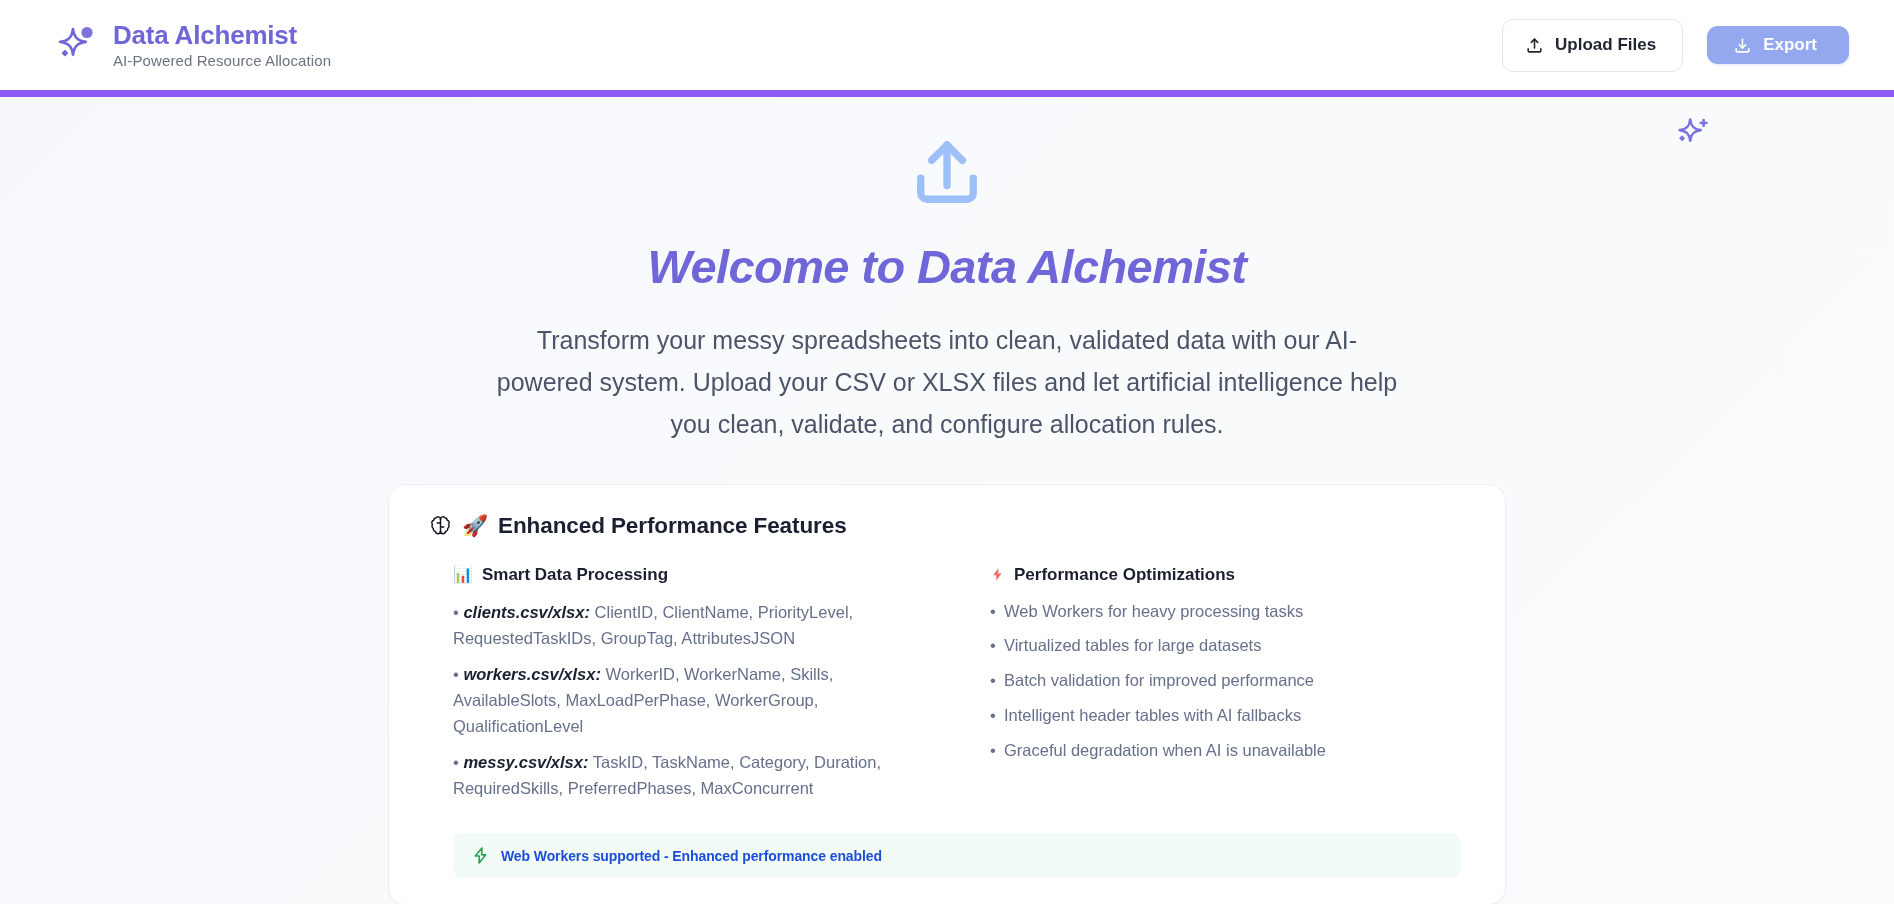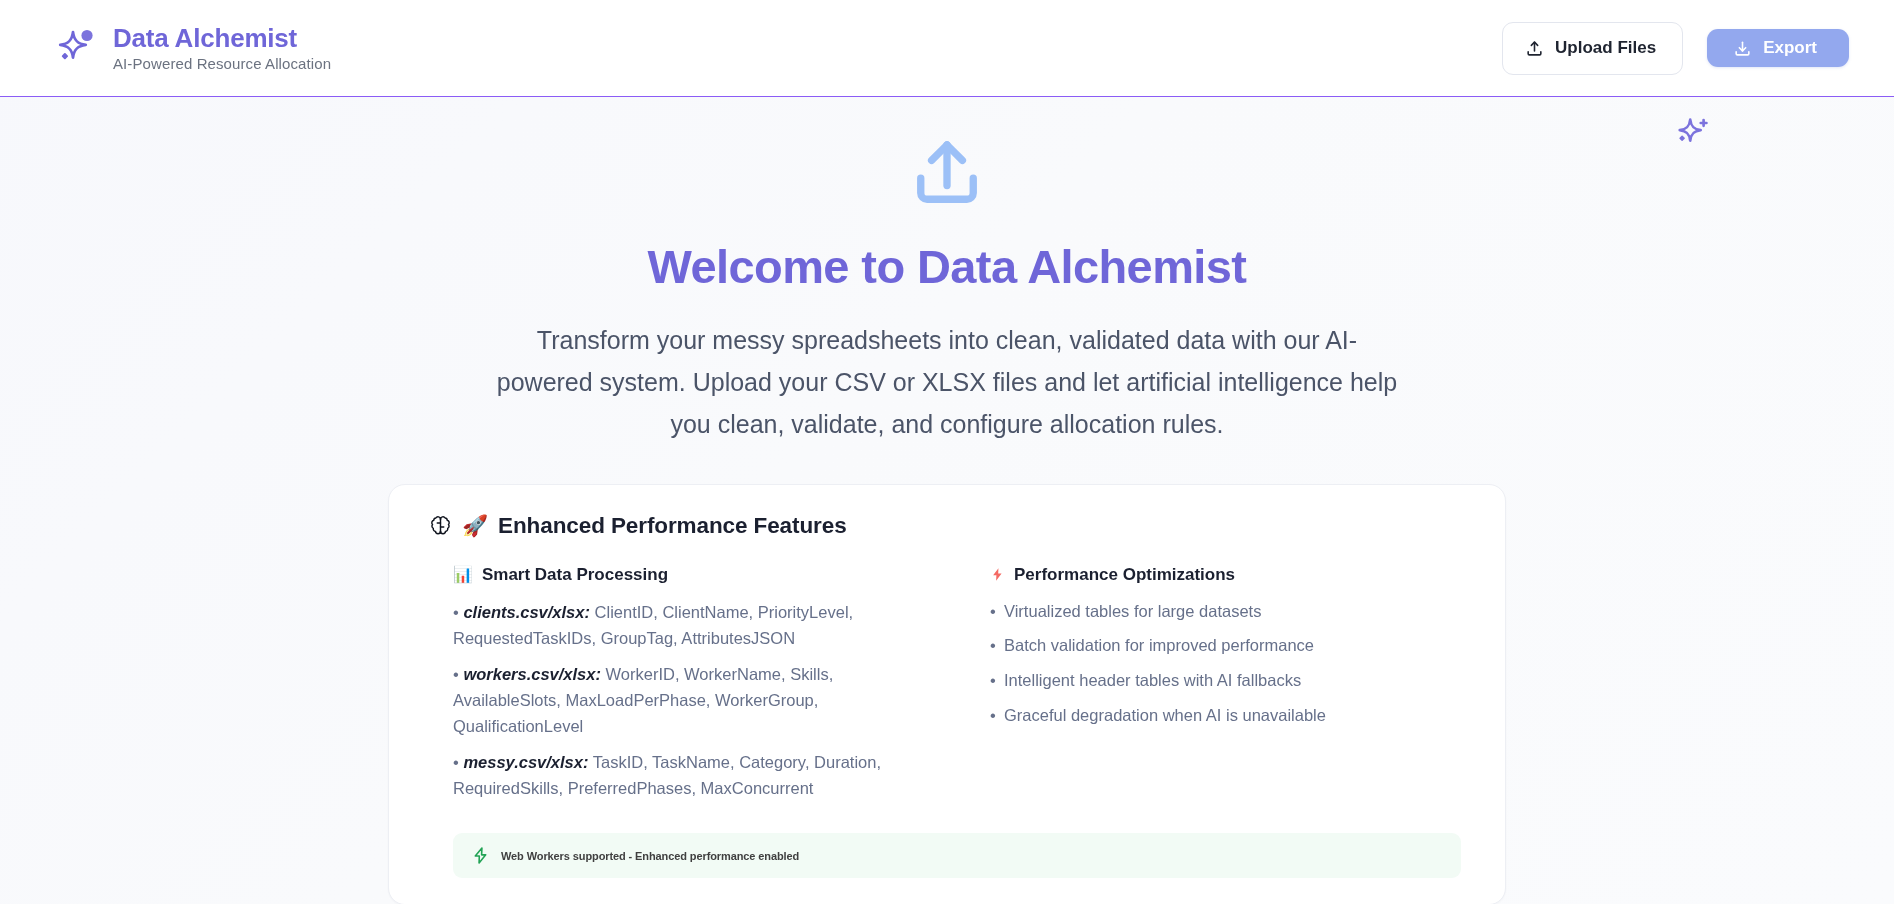--- a/index.html
+++ b/index.html
@@ -14,21 +14,21 @@
     font-family: "Liberation Sans", sans-serif;
     background: linear-gradient(135deg, #f7f8fc 0%, #f9fafc 45%, #fafbfd 100%);
     color: #3c4257;
     -webkit-font-smoothing: antialiased;
   }
 
   
   .app-header {
     height: 97px;
     background: #ffffff;
-    border-bottom: 1px solid #8b5cf6;
+    border-bottom: 7px solid #8b5cf6;
     display: flex;
     align-items: center;
     justify-content: space-between;
     padding: 0 45px 0 55px;
     position: relative;
     z-index: 5;
   }
 
   .brand {
     display: flex;
@@ -112,20 +112,21 @@
     margin: 0 auto 26px;
     display: block;
   }
   .hero-title {
     font-size: 47px;
     font-weight: 700;
     color: #6f66d8;
     letter-spacing: -0.6px;
     margin-bottom: 26px;
     line-height: 1.1;
+    font-style: italic;
   }
   .hero-sub {
     font-size: 25px;
     line-height: 1.68;
     color: #4b5468;
     max-width: 905px;
     margin: 4px auto;
     font-weight: 400;
   }
 
@@ -206,23 +207,23 @@
   .status-banner {
     margin: 22px 22px 0 42px;
     background: #f2fbf5;
     border-radius: 9px;
     padding: 13px 18px;
     display: flex;
     align-items: center;
     gap: 11px;
   }
   .status-banner .txt {
-    font-size: 11px;
+    font-size: 14px;
     font-weight: 700;
-    color: #404040;
+    color: #1d4ed8;
     letter-spacing: -0.1px;
   }
 </style>
 </head>
 <body>
 
 <header class="app-header">
 
   <div class="brand">
     <svg class="brand-mark" viewBox="0 0 44 44">
@@ -316,20 +317,21 @@
       </div>
 
       <div>
         <div class="col-head">
           <svg width="15" height="17" viewBox="0 0 24 24" fill="#f46a64">
             <path d="M13.5 2 5 13.2h5.2L9.8 22 18.5 10.4h-5.4z"></path>
           </svg>
           <span>Performance Optimizations</span>
         </div>
         <ul class="opt-list">
+          <li>Web Workers for heavy processing tasks</li>
           <li>Virtualized tables for large datasets</li>
           <li>Batch validation for improved performance</li>
           <li>Intelligent header tables with AI fallbacks</li>
           <li>Graceful degradation when AI is unavailable</li>
         </ul>
       </div>
     </div>
 
     <div class="status-banner">
       <svg width="19" height="19" viewBox="0 0 24 24" fill="none" stroke="#22a355" stroke-width="2" stroke-linejoin="round" stroke-linecap="round">

